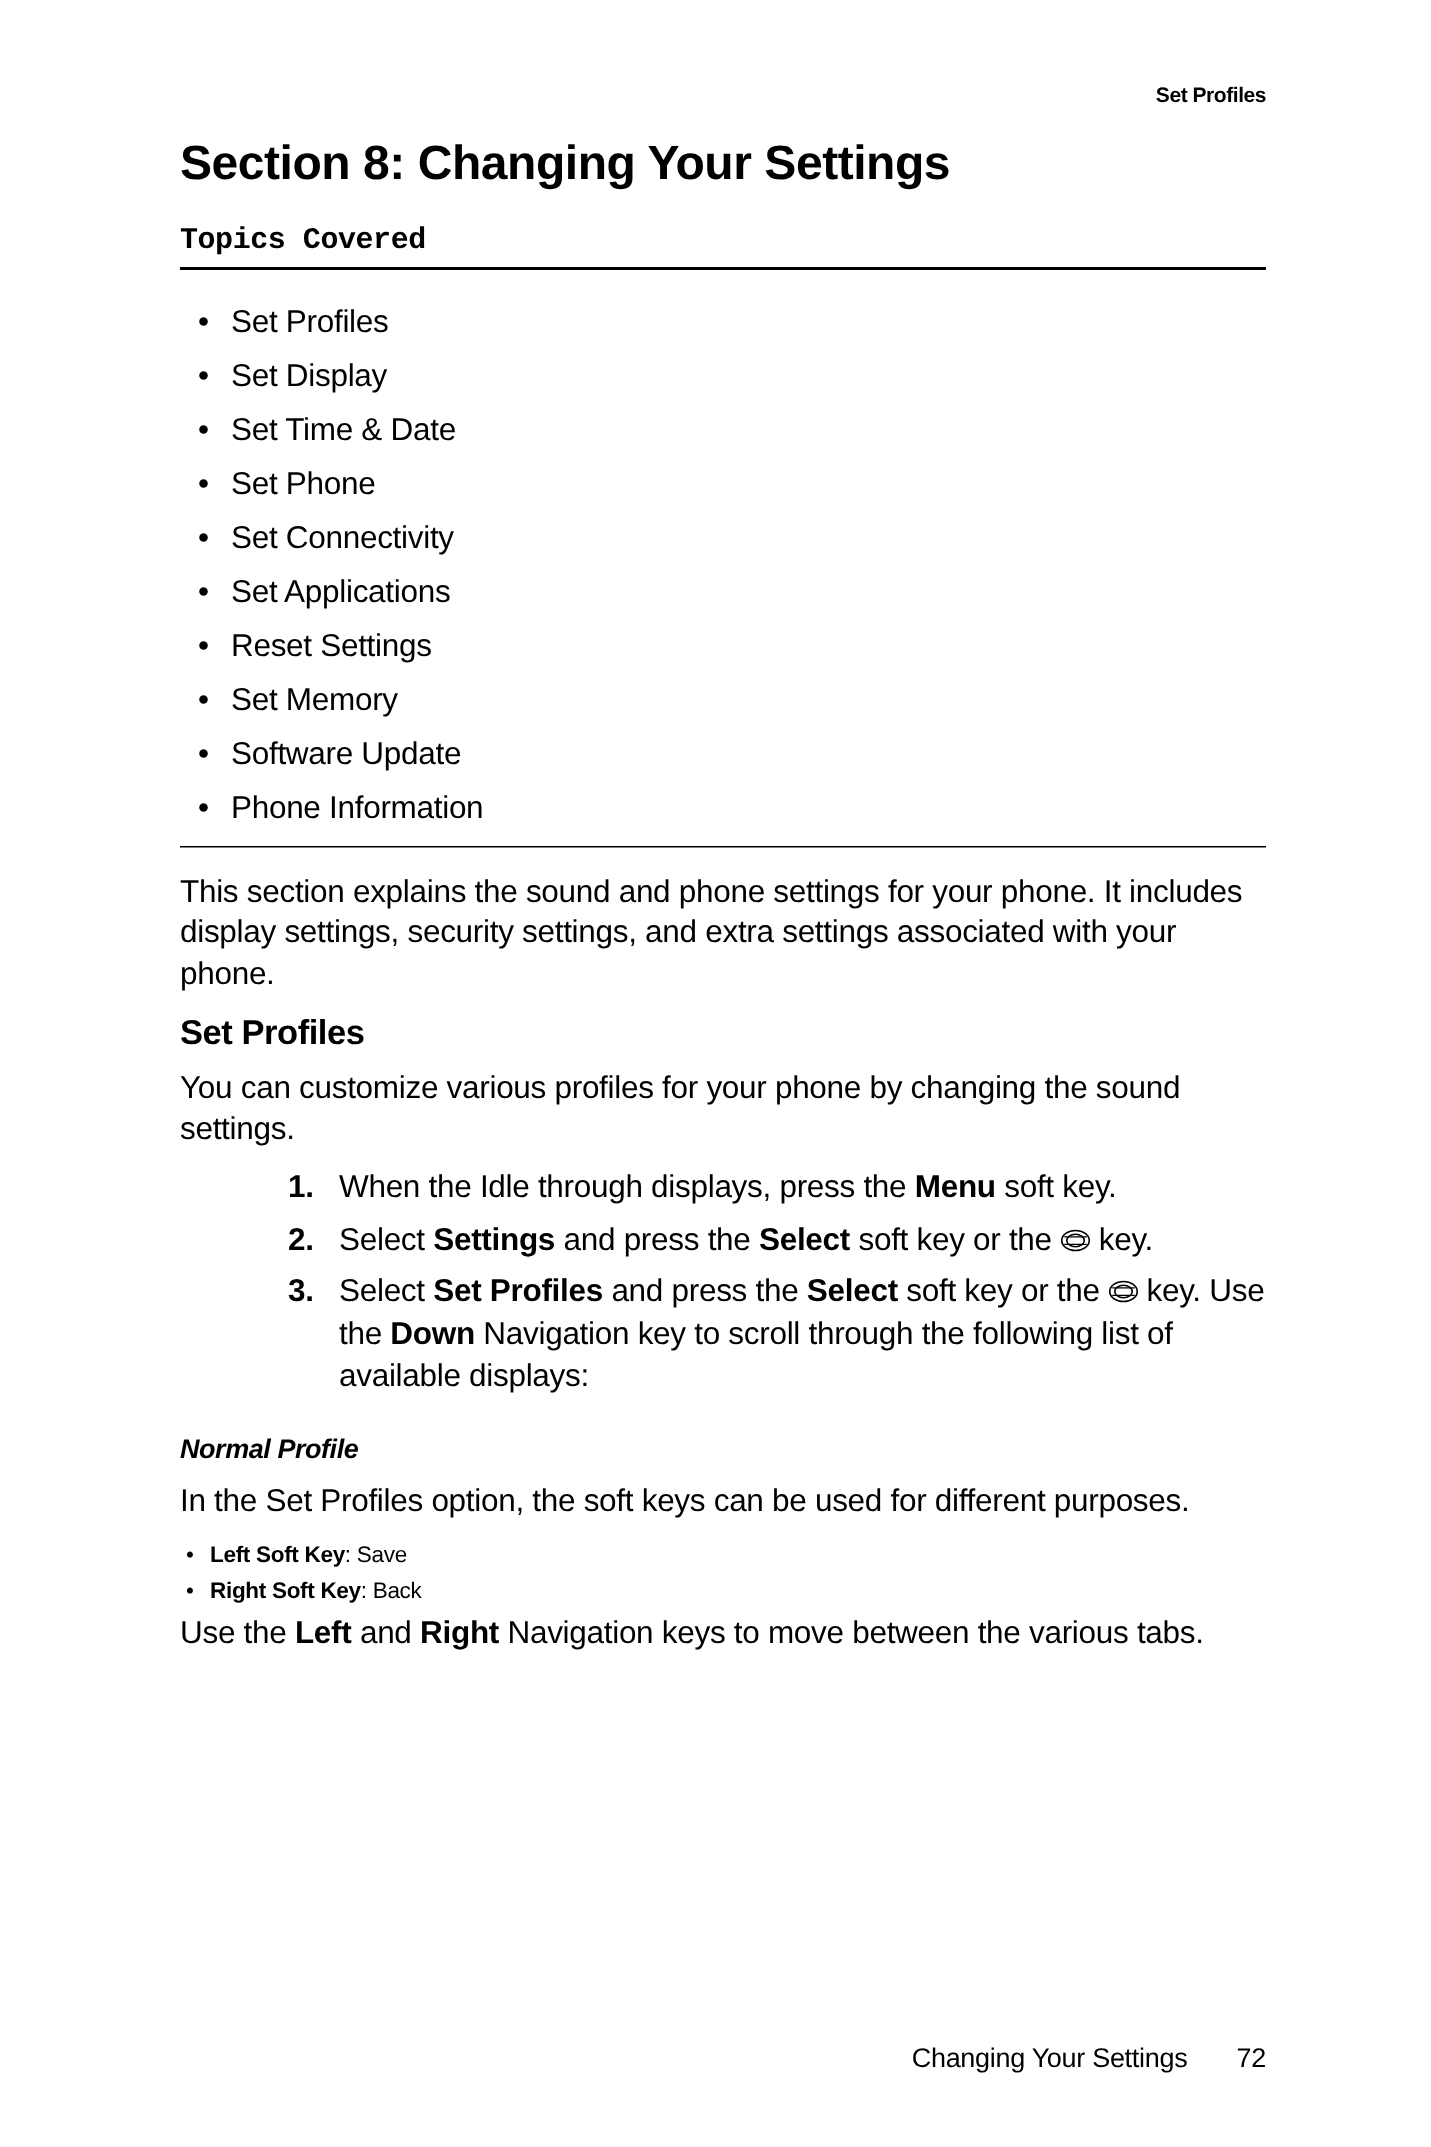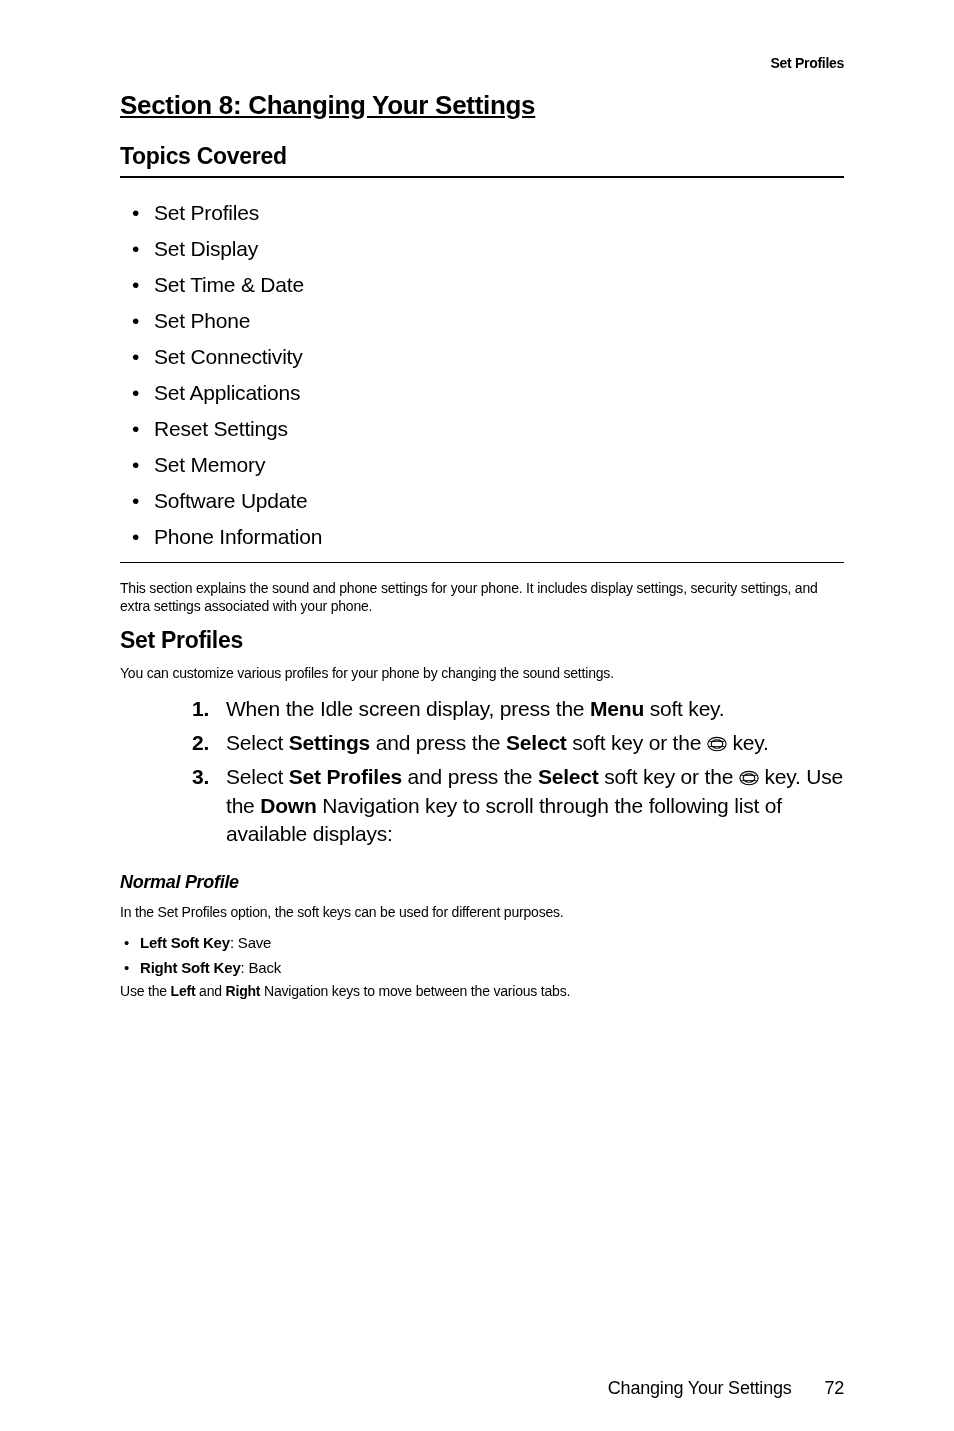--- a/index.html
+++ b/index.html
@@ -13,35 +13,35 @@
   .header-right {
     position: absolute;
     top: 55px;
     right: 110px;
     font-size: 14px;
     font-weight: 800;
     font-stretch: condensed;
     letter-spacing: -0.3px;
   }
   h1.section-title {
-    font-size: 26px;
+    font-size: 32px;
     font-weight: 900;
     letter-spacing: -0.3px;
     margin-top: 32px;
     margin-bottom: 22px;
-    text-decoration: underline;
   }
   .topics-label {
-    font-size: 23px;
+    font-size: 20px;
     font-weight: 700;
     font-stretch: condensed;
     letter-spacing: -0.3px;
     padding-bottom: 6px;
     border-bottom: 2.5px solid #000;
     margin-bottom: 24px;
+    font-family: Liberation Mono, monospace;
   }
   ul.topics {
     list-style: none;
     padding-left: 8px;
   }
   ul.topics li {
     position: relative;
     padding-left: 26px;
     font-size: 21px;
     font-stretch: condensed;
@@ -55,21 +55,21 @@
     left: 4px;
     top: 0;
     font-size: 21px;
   }
   hr.rule {
     border: none;
     border-top: 1.5px solid #000;
     margin: 14px 0 16px 0;
   }
   p.body {
-    font-size: 14px;
+    font-size: 21px;
     font-stretch: condensed;
     letter-spacing: -0.2px;
     line-height: 1.3;
     margin-bottom: 12px;
   }
   h2.subhead {
     font-size: 23px;
     font-weight: 900;
     letter-spacing: -0.3px;
     margin-top: 8px;
@@ -121,21 +121,21 @@
     margin-bottom: 4px;
   }
   ul.key-list li::before {
     content: "•";
     position: absolute;
     left: 4px;
     top: 0;
   }
   .footer {
     position: absolute;
-    bottom: 32px;
+    bottom: 48px;
     right: 110px;
     font-size: 18px;
     font-stretch: condensed;
     letter-spacing: -0.2px;
   }
   .footer .pnum { display: inline-block; margin-left: 28px; }
   svg.keyicon {
     display: inline-block;
     vertical-align: -2px;
     width: 20px;
@@ -167,21 +167,21 @@
 <hr class="rule">
 
 <p class="body">This section explains the sound and phone settings for your phone. It includes display settings, security settings, and extra settings associated with your phone.</p>
 
 <h2 class="subhead">Set Profiles</h2>
 
 <p class="body">You can customize various profiles for your phone by changing the sound settings.</p>
 
 <ol class="steps">
   <li>
-    <span>When the Idle screen display, press the </span><span class="bold">Menu</span><span> soft key.</span>
+    <span>When the Idle through displays, press the </span><span class="bold">Menu</span><span> soft key.</span>
   </li>
   <li>
     <span>Select </span><span class="bold">Settings</span><span> and press the </span><span class="bold">Select</span><span> soft key or the </span><svg class="keyicon" viewBox="0 0 24 18">
         <ellipse cx="12" cy="9" rx="11" ry="8" fill="none" stroke="#000" stroke-width="1.3"></ellipse>
         <ellipse cx="12" cy="9" rx="7" ry="5" fill="none" stroke="#000" stroke-width="1.3"></ellipse>
         <path d="M3 6 L21 6 M3 12 L21 12" stroke="#000" stroke-width="1"></path>
       </svg><span> key.</span>
   </li>
   <li>
     <span>Select </span><span class="bold">Set Profiles</span><span> and press the </span><span class="bold">Select</span><span> soft key or the </span><svg class="keyicon" viewBox="0 0 24 18">

